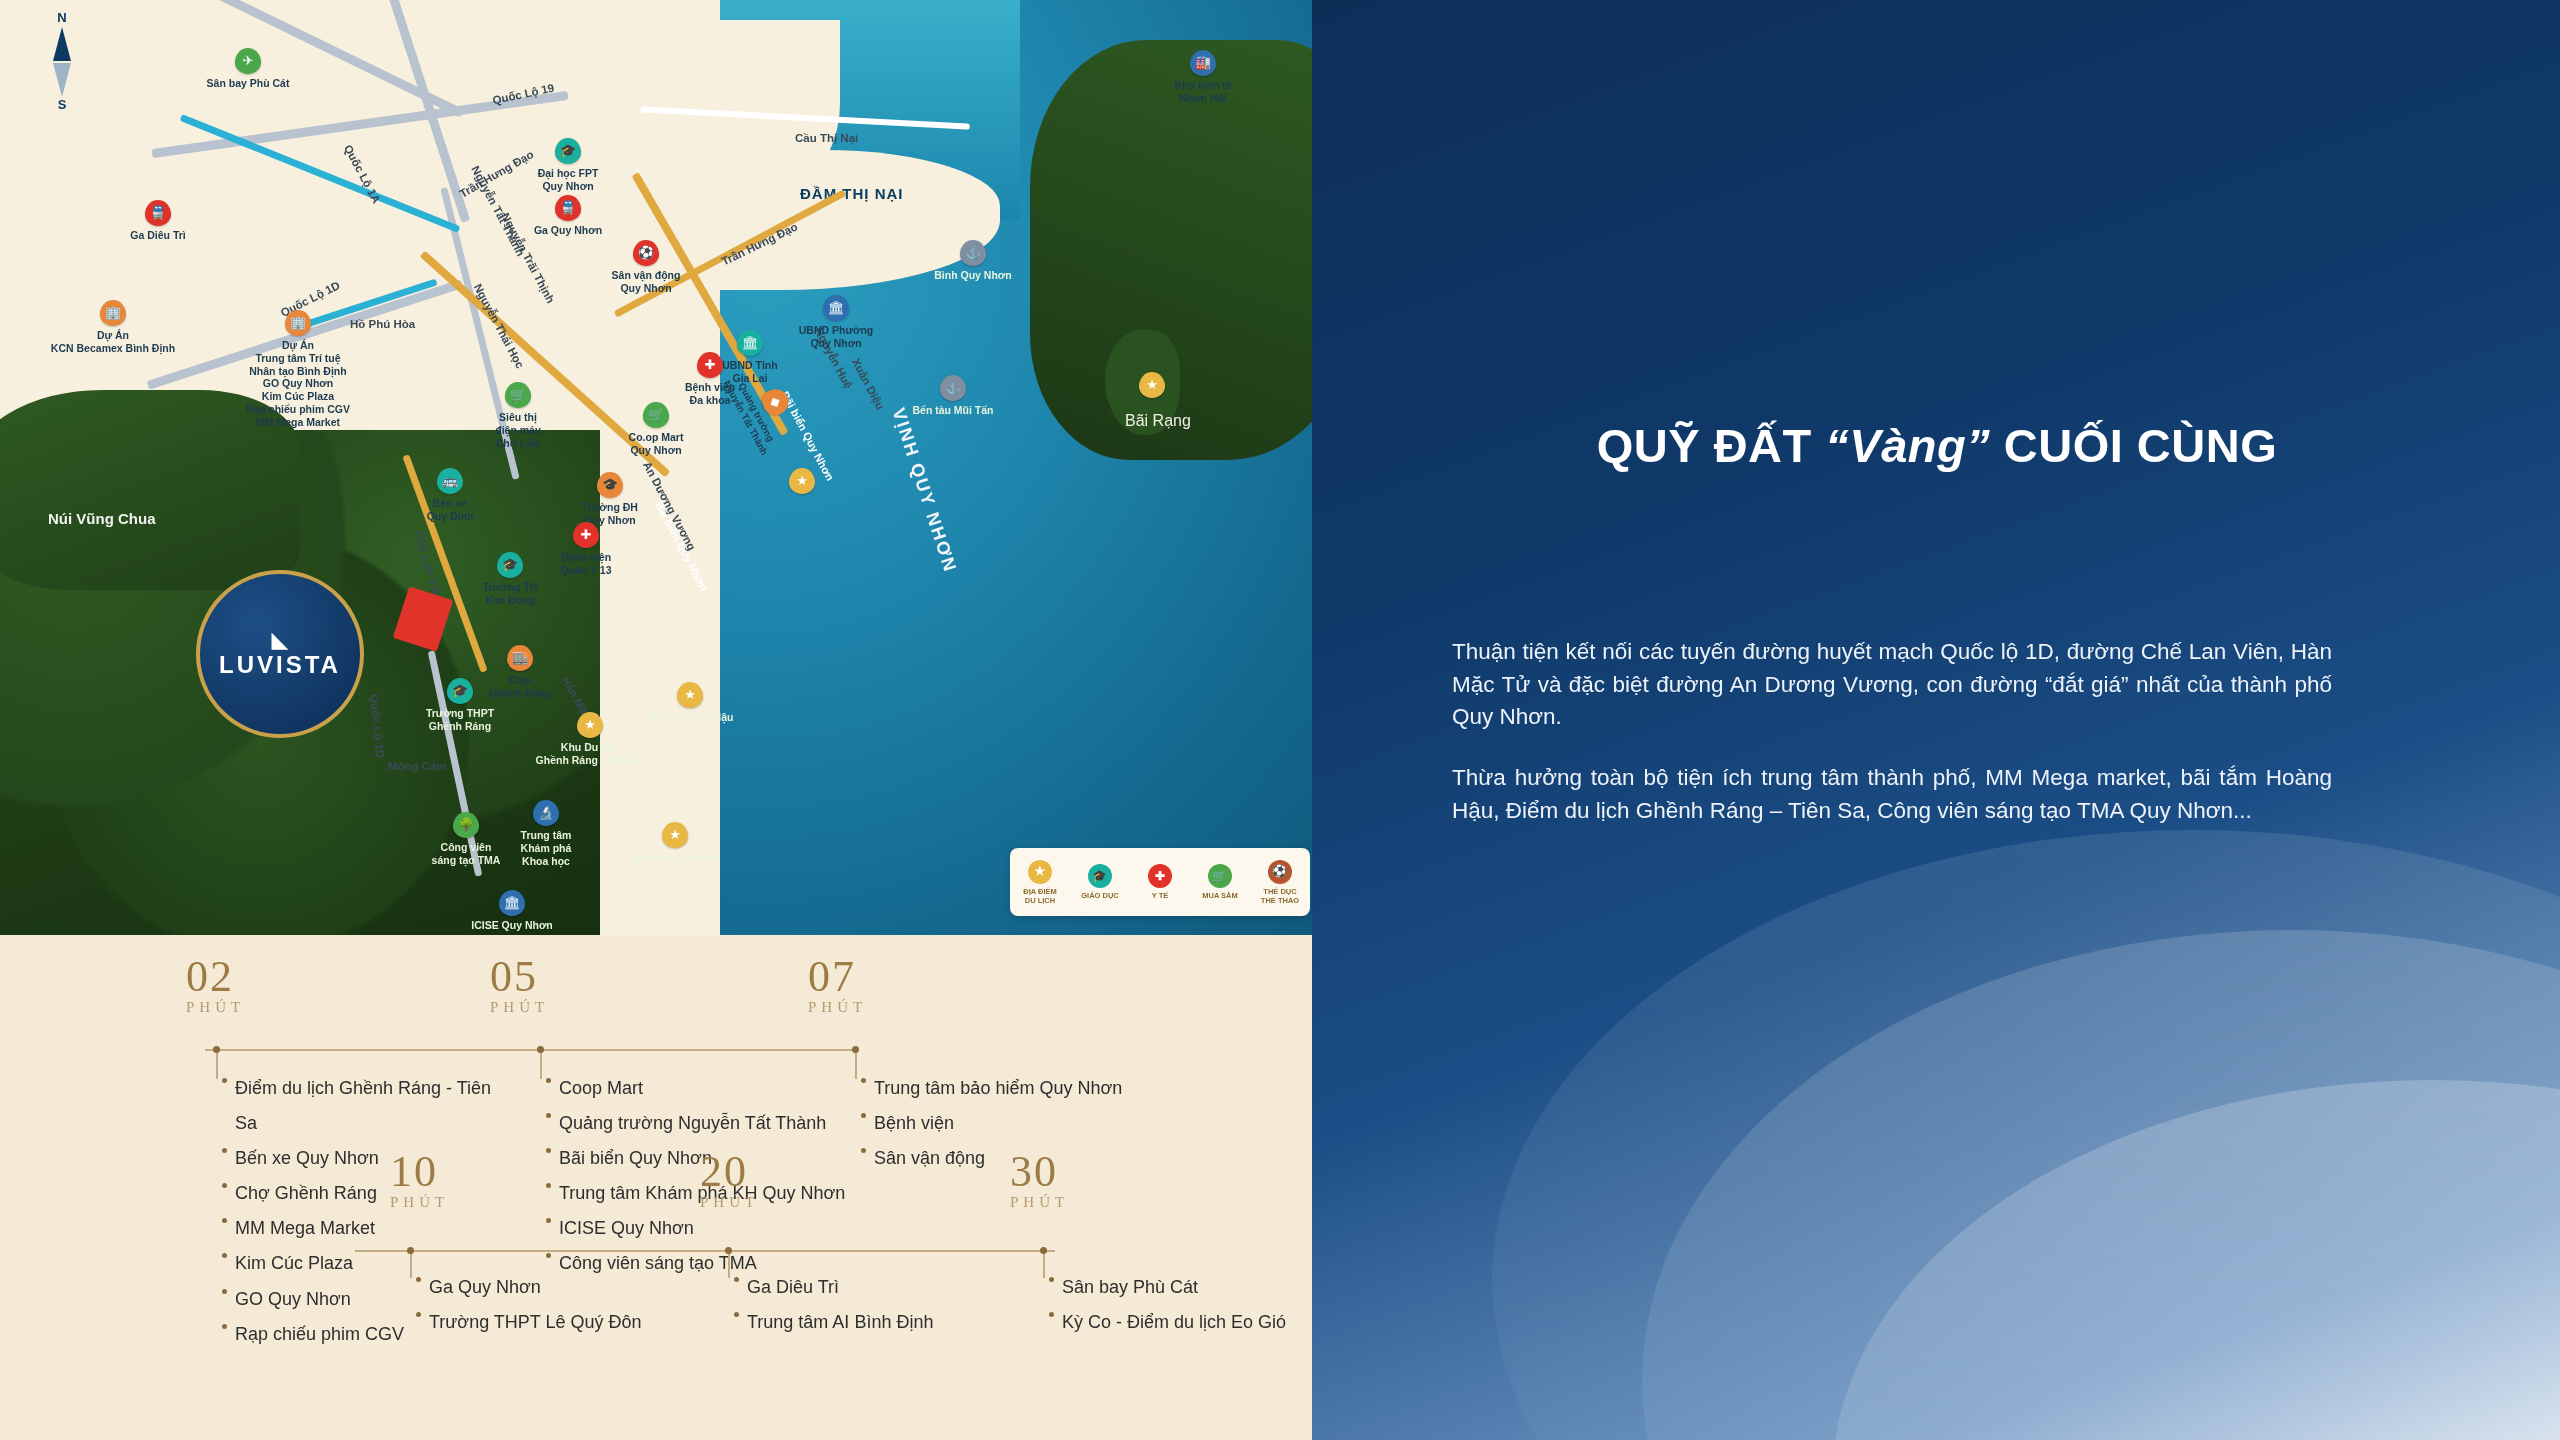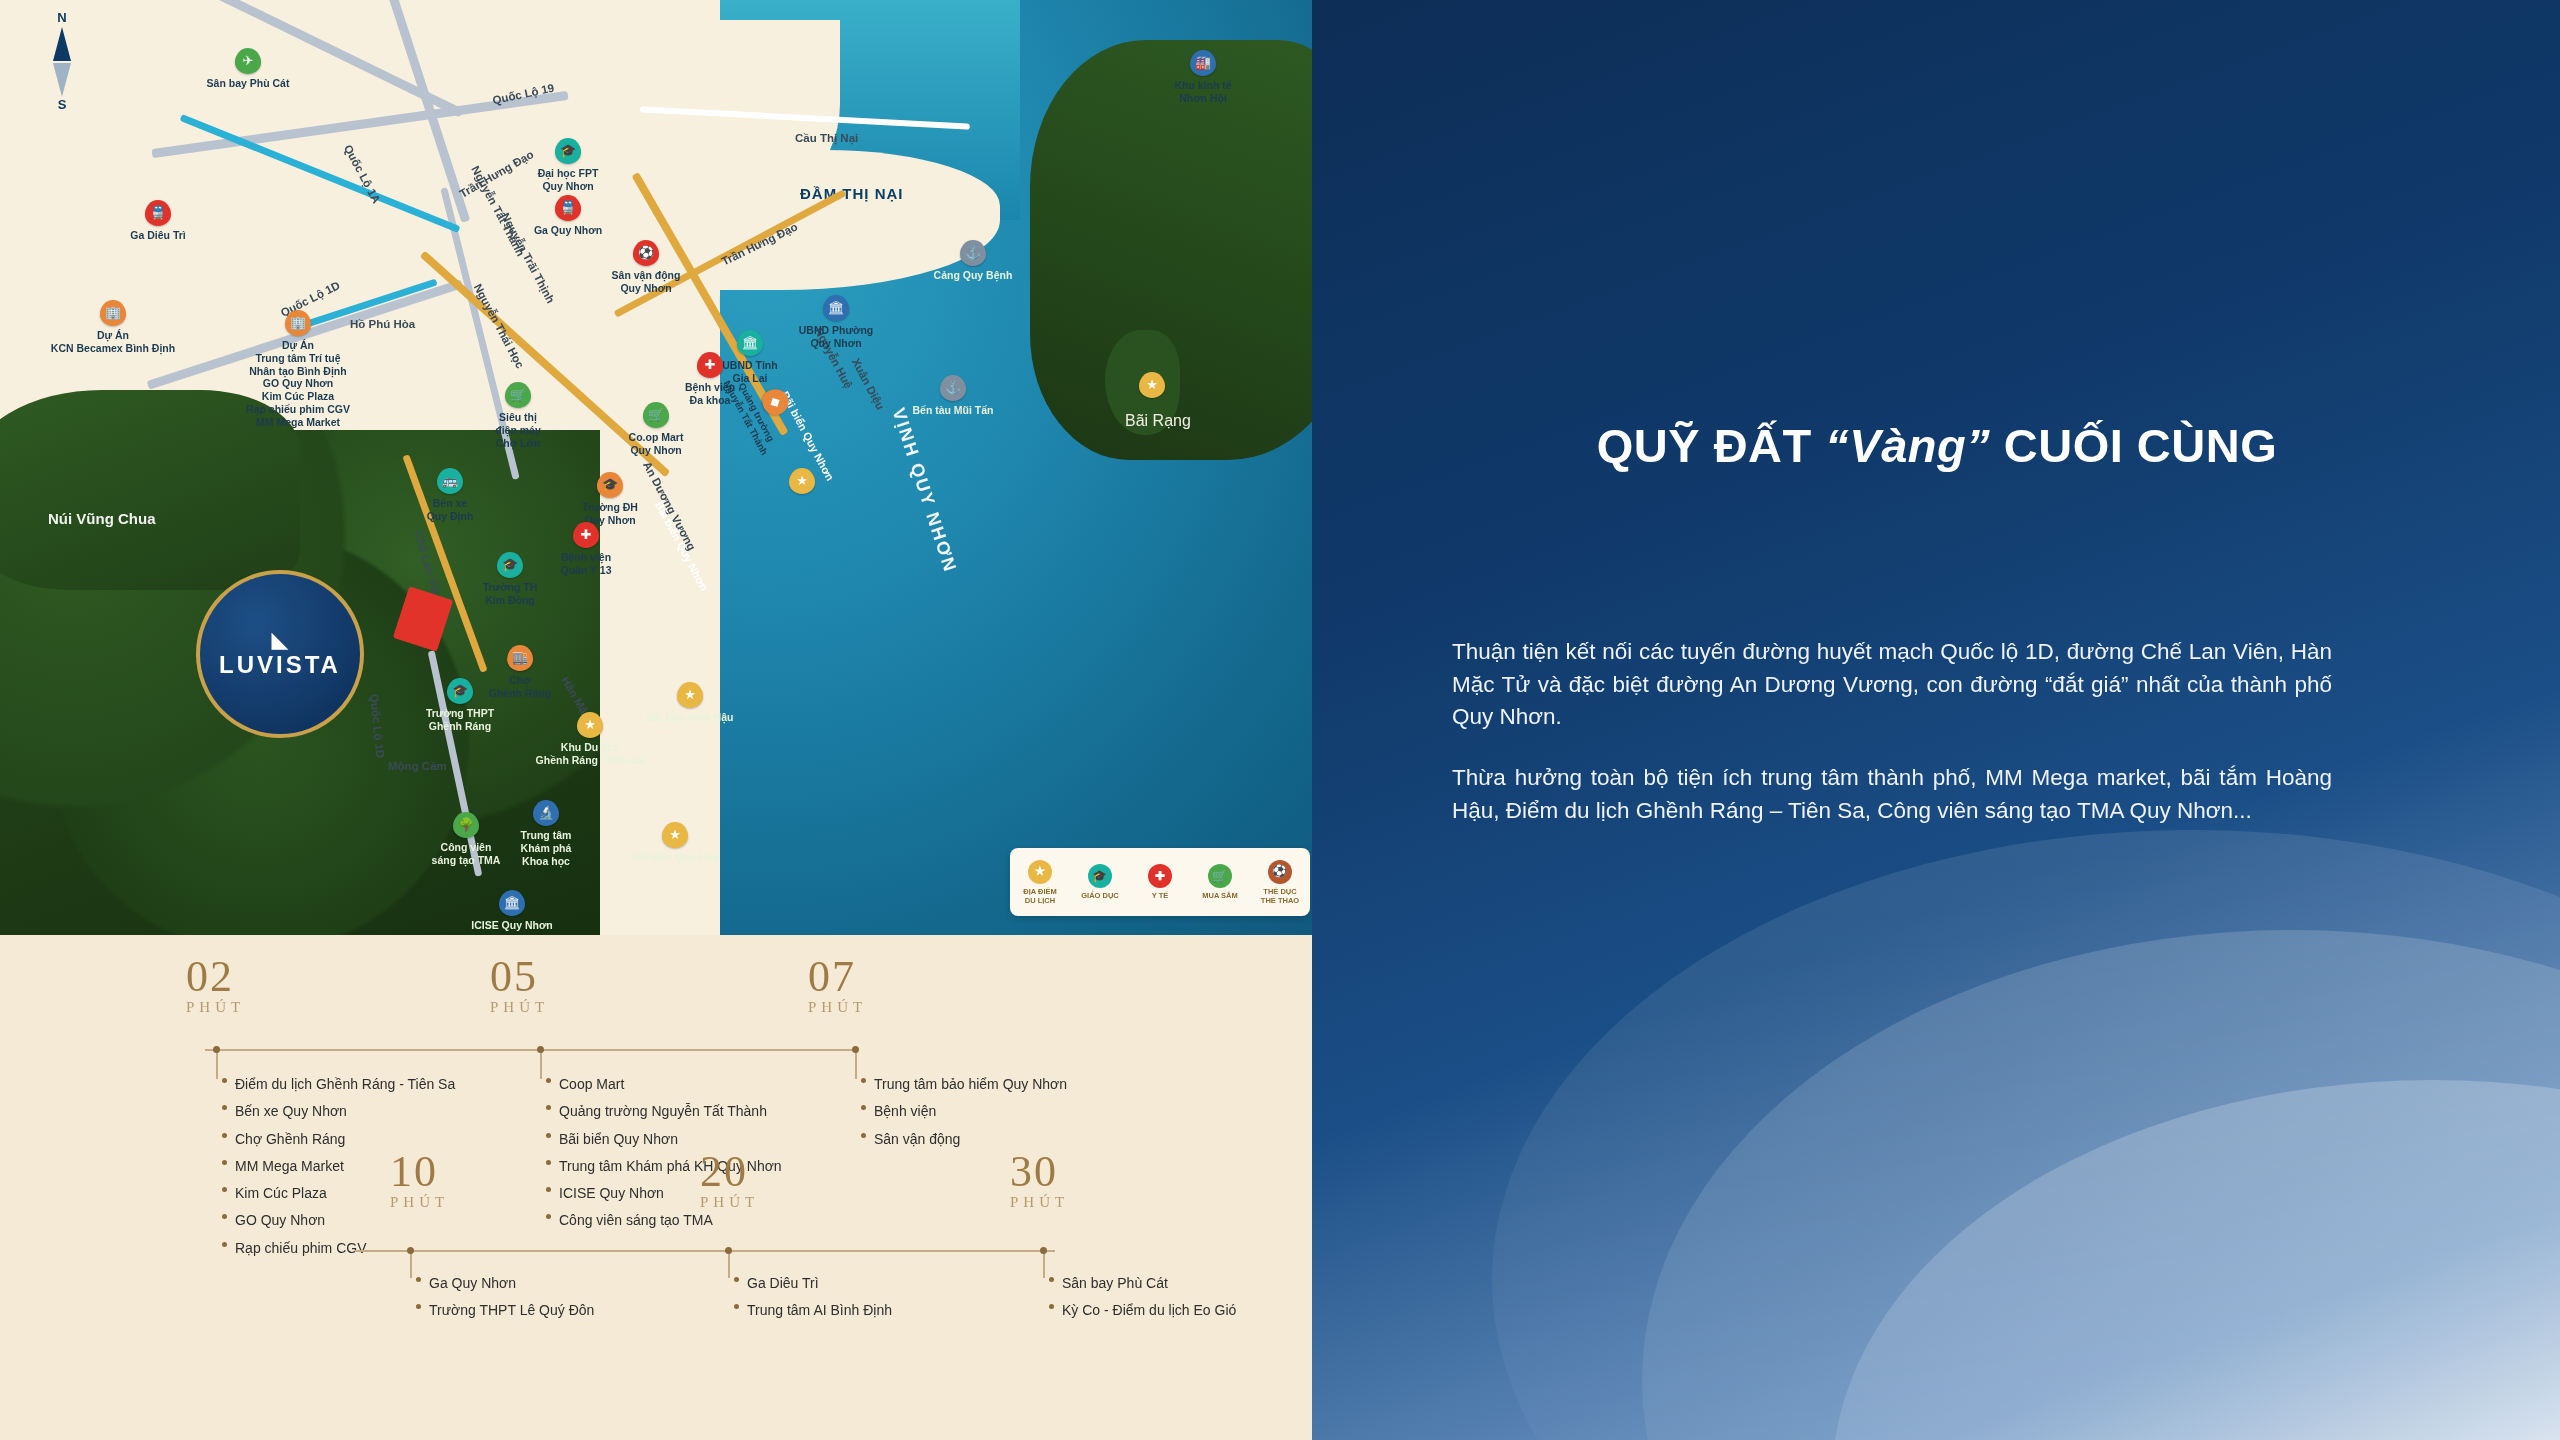--- a/index.html
+++ b/index.html
@@ -89,21 +89,21 @@
   .compass .needle2{width:0;height:0;margin:0 auto;border-left:9px solid transparent;border-right:9px solid transparent;border-top:34px solid #9fb3c6;}
 
   
   .timeline{position:absolute;left:0;top:935px;width:1312px;height:505px;background:#f4ead6;}
   .tgroup{position:absolute;}
   .tnum{font-family:"Liberation Serif",serif;font-size:44px;color:#9e7b46;letter-spacing:2px;line-height:1;}
   .tmin{font-family:"Liberation Serif",serif;font-size:15px;color:#b59a6e;letter-spacing:5px;}
   .tline{position:absolute;background:#c4ad86;height:2px;}
   .tdot{position:absolute;width:7px;height:7px;border-radius:50%;background:#8a6b3c;}
   .tvert{position:absolute;width:2px;background:#c4ad86;}
-  .titems{font-size:14px;color:#2e2e2e;line-height:1.95;}
+  .titems{font-size:18px;color:#2e2e2e;line-height:1.95;}
   .titems div{position:relative;padding-left:13px;}
   .titems div:before{content:"";position:absolute;left:0;top:7px;width:5px;height:5px;border-radius:50%;background:#8a6b3c;}
 
   
   .right{position:absolute;left:1312px;top:0;width:1248px;height:1440px;
      background:linear-gradient(160deg,#0d2e57 0%,#103a6b 35%,#1b4e86 60%,#6f97c4 88%,#cfdcea 100%);overflow:hidden;}
   .wave{position:absolute;border-radius:50%;}
   .w1{left:180px;top:830px;width:1400px;height:900px;background:linear-gradient(180deg,rgba(255,255,255,.10),rgba(255,255,255,0));}
   .w2{left:330px;top:930px;width:1300px;height:900px;background:linear-gradient(180deg,rgba(255,255,255,.16),rgba(255,255,255,0));}
   .w3{left:520px;top:1080px;width:1200px;height:800px;background:linear-gradient(180deg,rgba(255,255,255,.22),rgba(255,255,255,0));}
@@ -200,21 +200,21 @@
         </div>
 
       <div class="poi" style="left:1155px;top:50px;">
         <div class="pin blue">🏭</div>
         <div class="nm" style="white-space:pre-line">Khu kinh tế
 Nhơn Hội</div>
         </div>
 
       <div class="poi light" style="left:925px;top:240px;">
         <div class="pin grey">⚓</div>
-        <div class="nm">Cảng Quy Bệnh</div>
+        <div class="nm">Bình Quy Nhơn</div>
         </div>
 
       <div class="poi light" style="left:905px;top:375px;">
         <div class="pin grey">⚓</div>
         <div class="nm">Bến tàu Mũi Tấn</div>
         </div>
 
       <div class="poi" style="left:48px;top:300px;width:130px;">
         <div class="pin orange">🏢</div>
         <div class="nm" style="white-space:pre-line">Dự Án

